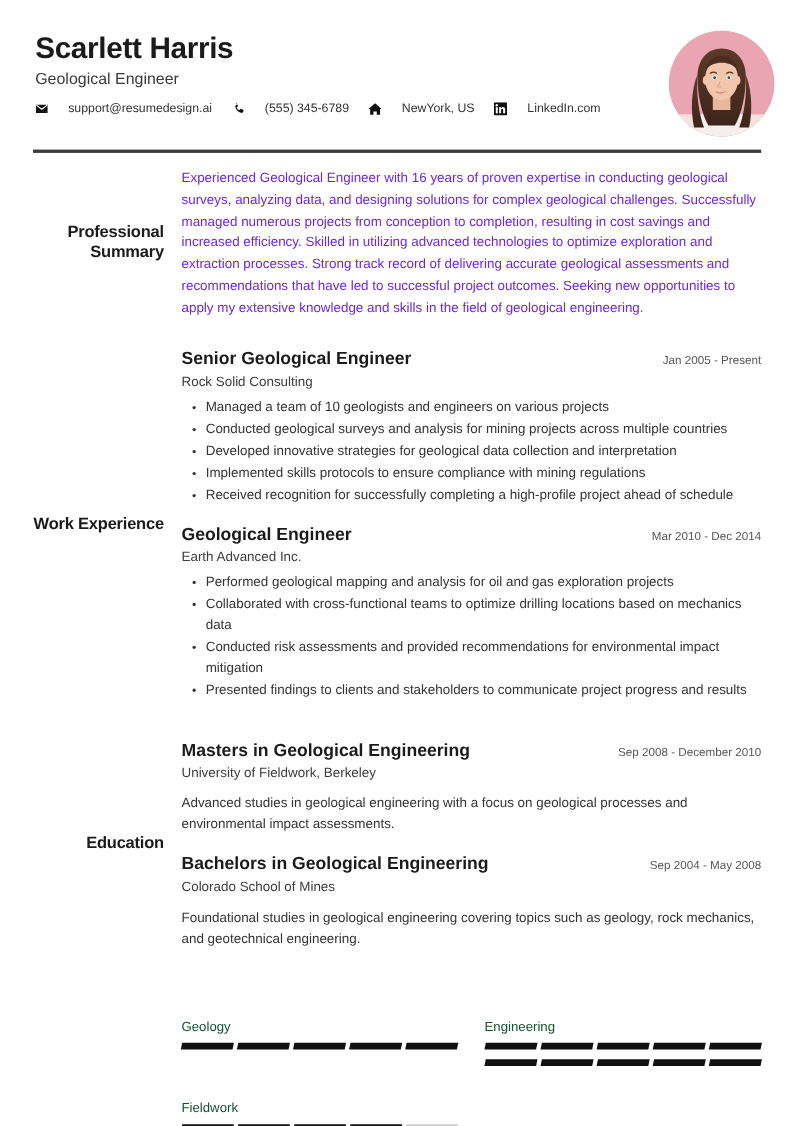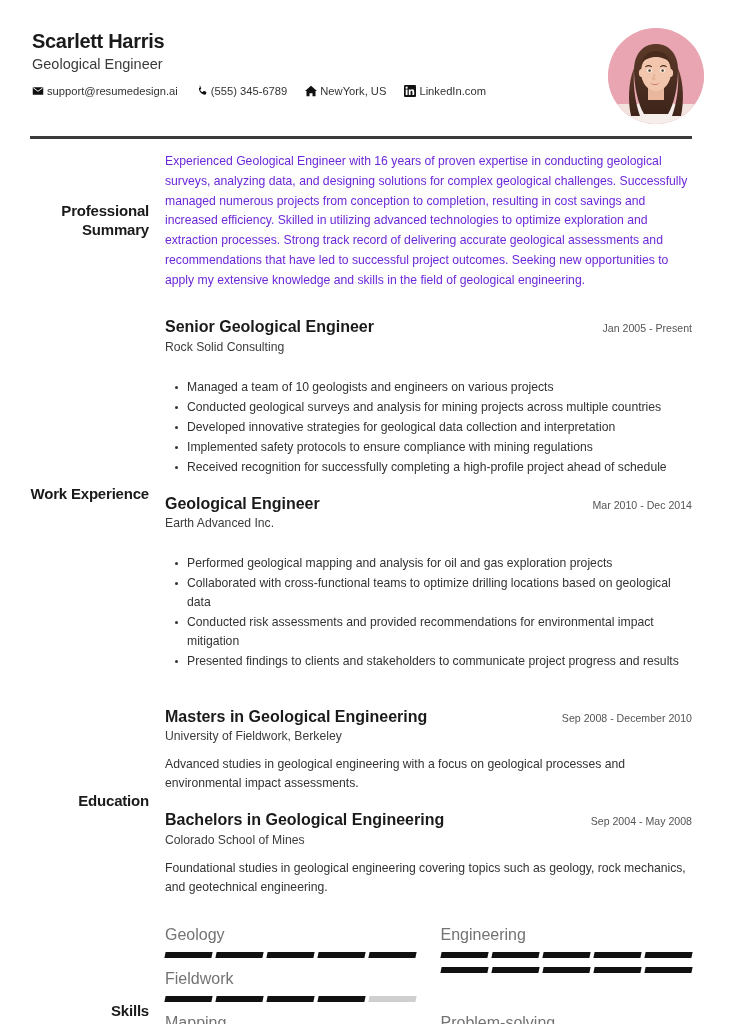--- a/index.html
+++ b/index.html
@@ -21,21 +21,21 @@
     overflow: hidden;
   }
 
   
   .header {
     position: relative;
     padding: 30px 38px 0 30px;
     height: 100px;
   }
   .name {
-    font-size: 20px;
+    font-size: 27px;
     font-weight: bold;
     letter-spacing: -0.3px;
     color: #1a1a1a;
     line-height: 1.1;
     margin: 0 0 4px 2px;
   }
   .job-title {
     font-size: 14.5px;
     font-weight: normal;
     color: #3a3a3a;
@@ -45,21 +45,21 @@
   .contact-row {
     display: flex;
     align-items: center;
     gap: 18px;
     margin-left: 2px;
     flex-wrap: wrap;
   }
   .contact-item {
     display: flex;
     align-items: center;
-    gap: 3px;
+    gap: 18px;
     font-size: 11.2px;
     color: #333333;
     white-space: nowrap;
   }
   .contact-item .ico {
     display: inline-flex;
     align-items: center;
     justify-content: center;
     width: 12px;
     height: 12px;
@@ -153,21 +153,21 @@
     margin-top: 1px;
   }
   .entry-desc {
     font-size: 12.2px;
     color: #333333;
     line-height: 1.55;
     margin-top: 10px;
   }
   .bullets {
     list-style: none;
-    margin: 22px 0 0 0;
+    margin: 5px 0 0 0;
     padding: 0;
   }
   .bullets li {
     position: relative;
     padding-left: 22px;
     font-size: 12.2px;
     line-height: 1.55;
     color: #333333;
     margin-bottom: 1px;
   }
@@ -186,24 +186,25 @@
   .skills-grid {
     display: grid;
     grid-template-columns: 1fr 1fr;
     column-gap: 24px;
     row-gap: 0;
   }
   .skill {
     padding-bottom: 9px;
   }
   .skill-name {
-    font-size: 16px;
-    color: #737373;
+    font-size: 12px;
+    color: #14532d;
     line-height: 1.45;
     margin-bottom: 6px;
+    margin-top: 36px;
   }
   .skill-bar {
     display: flex;
     gap: 4px;
     height: 6px;
   }
   .seg {
     flex: 1 1 0;
     height: 6px;
     background: #cfcfcf;
@@ -321,34 +322,34 @@
         <div class="entry">
           <div class="entry-head">
             <div class="entry-title">Senior Geological Engineer</div>
             <div class="entry-date">Jan 2005 - Present</div>
           </div>
           <div class="entry-org">Rock Solid Consulting</div>
           <ul class="bullets">
             <li>Managed a team of 10 geologists and engineers on various projects</li>
             <li>Conducted geological surveys and analysis for mining projects across multiple countries</li>
             <li>Developed innovative strategies for geological data collection and interpretation</li>
-            <li>Implemented safety protocols to ensure compliance with mining regulations</li>
+            <li>Implemented skills protocols to ensure compliance with mining regulations</li>
             <li>Received recognition for successfully completing a high-profile project ahead of schedule</li>
           </ul>
         </div>
 
         <div class="entry">
           <div class="entry-head">
             <div class="entry-title">Geological Engineer</div>
             <div class="entry-date">Mar 2010 - Dec 2014</div>
           </div>
           <div class="entry-org">Earth Advanced Inc.</div>
           <ul class="bullets">
             <li>Performed geological mapping and analysis for oil and gas exploration projects</li>
-            <li>Collaborated with cross-functional teams to optimize drilling locations based on geological data</li>
+            <li>Collaborated with cross-functional teams to optimize drilling locations based on mechanics data</li>
             <li>Conducted risk assessments and provided recommendations for environmental impact mitigation</li>
             <li>Presented findings to clients and stakeholders to communicate project progress and results</li>
           </ul>
         </div>
 
       </div>
     </div>
 
     <div class="spacer-lg"></div>
 

